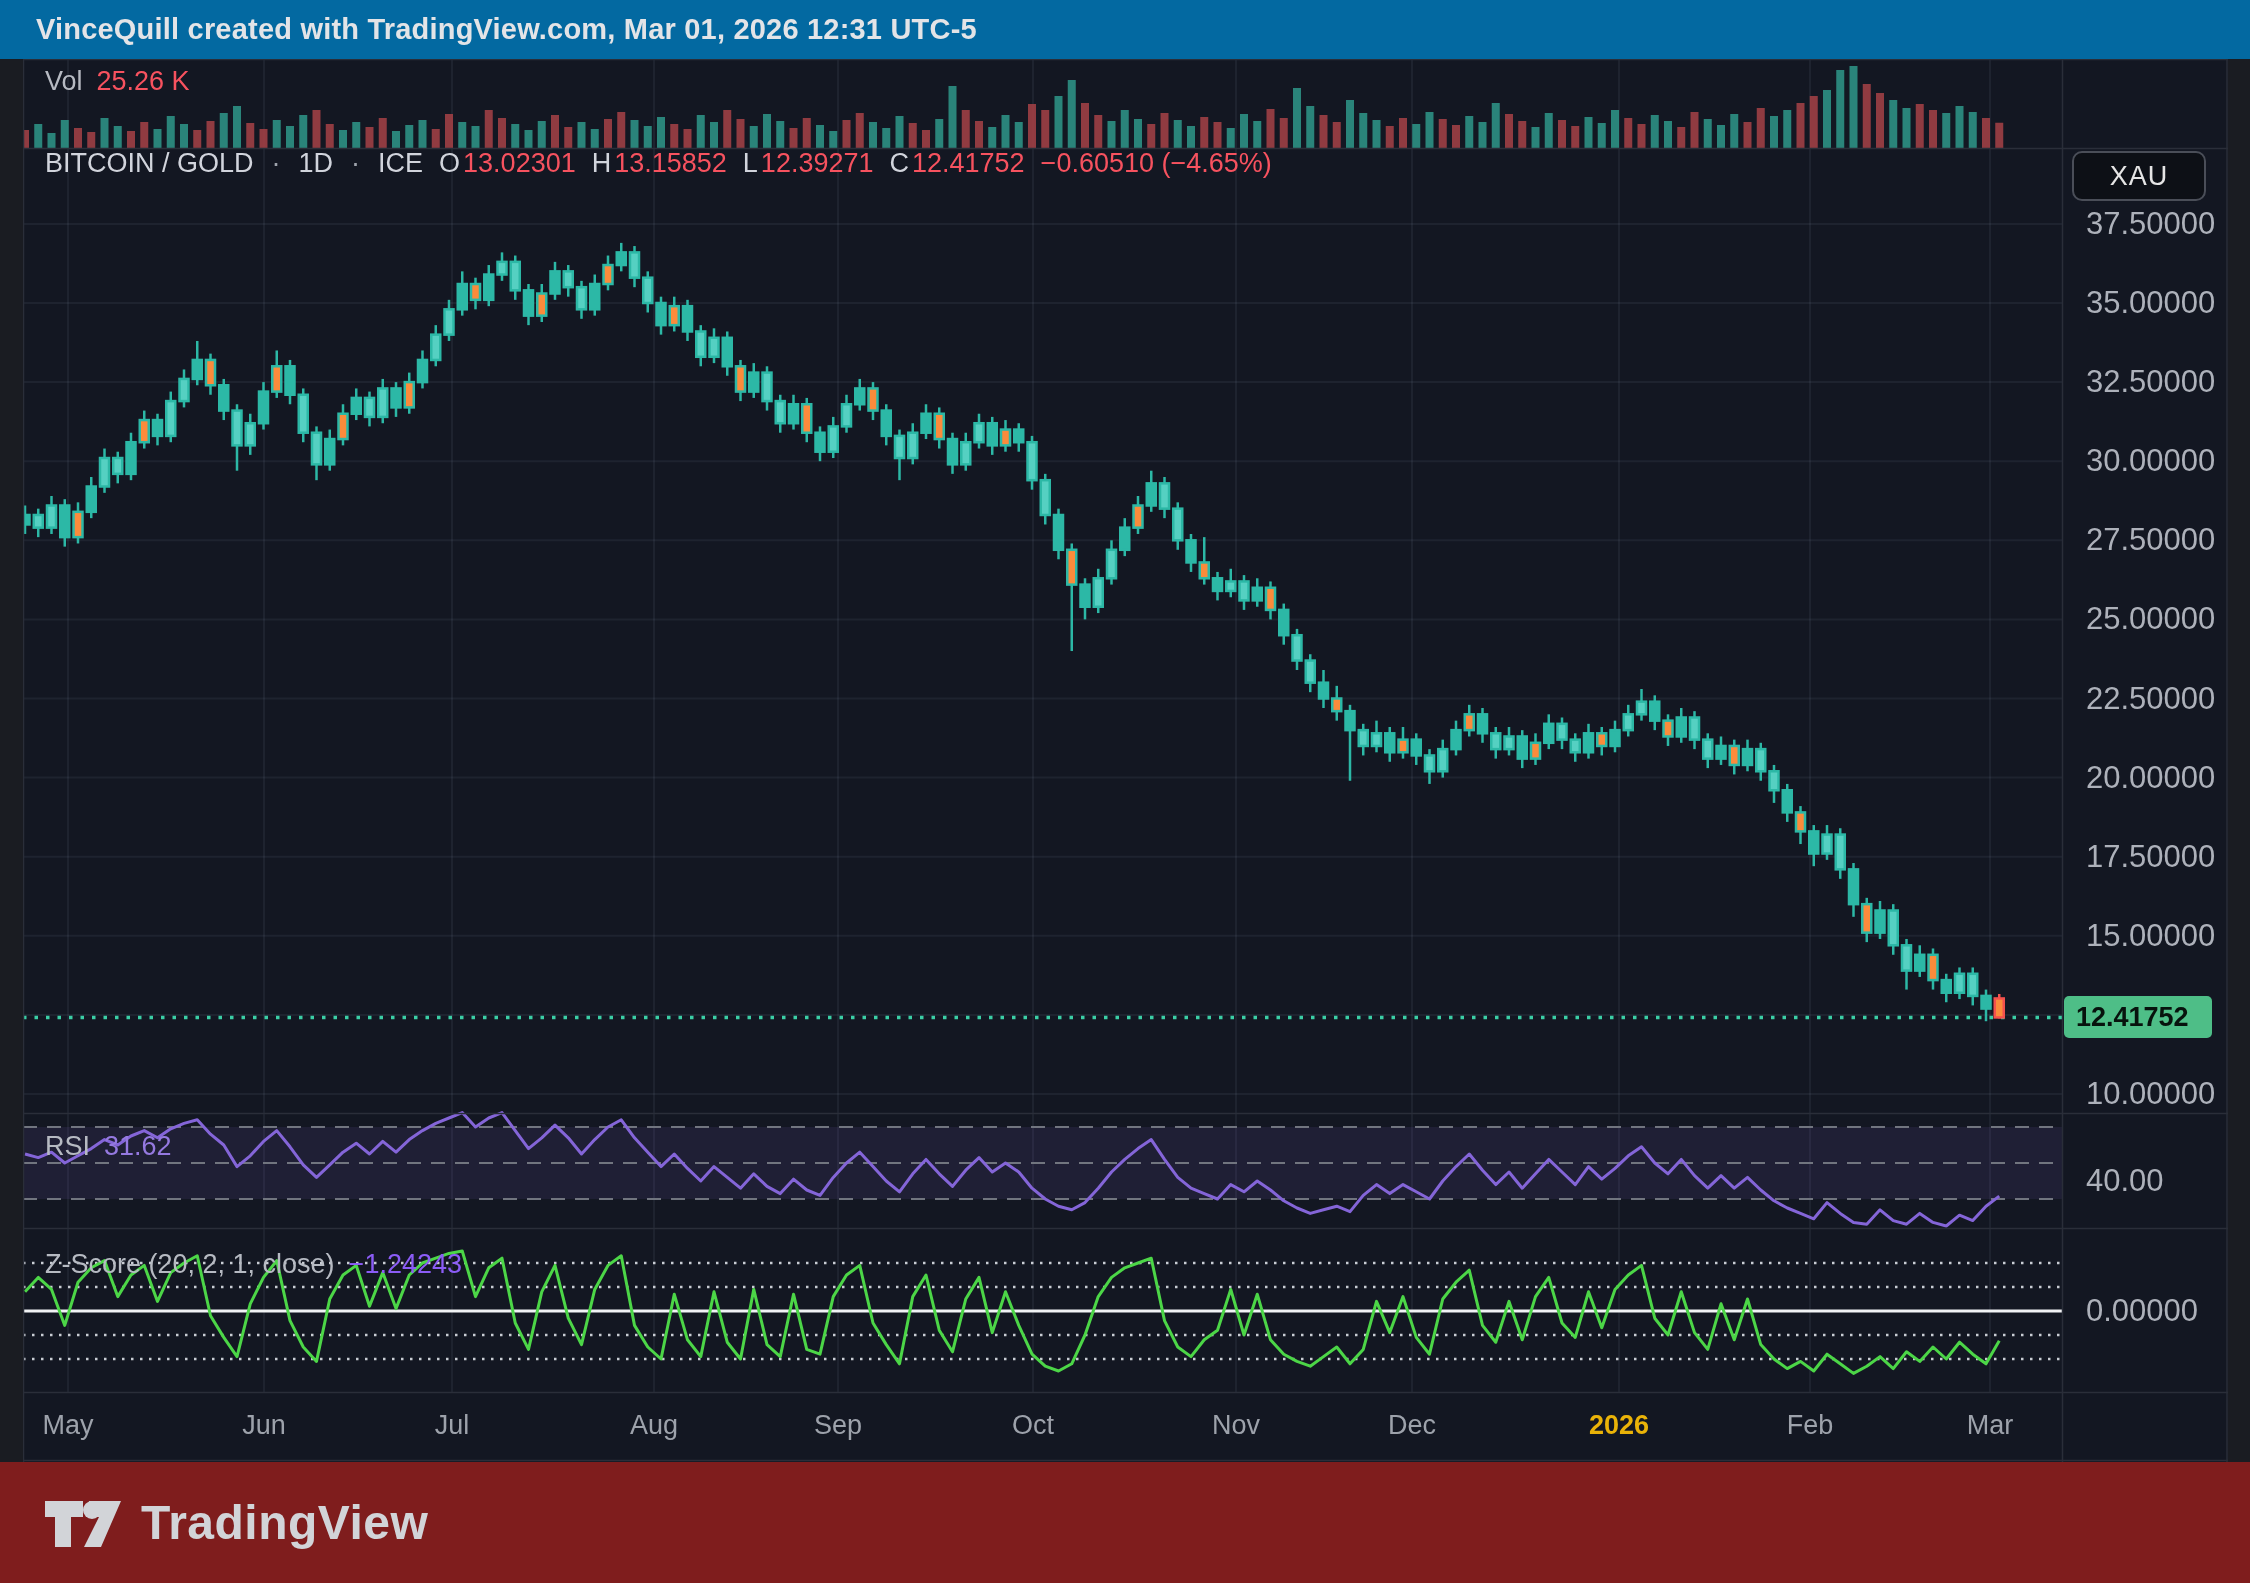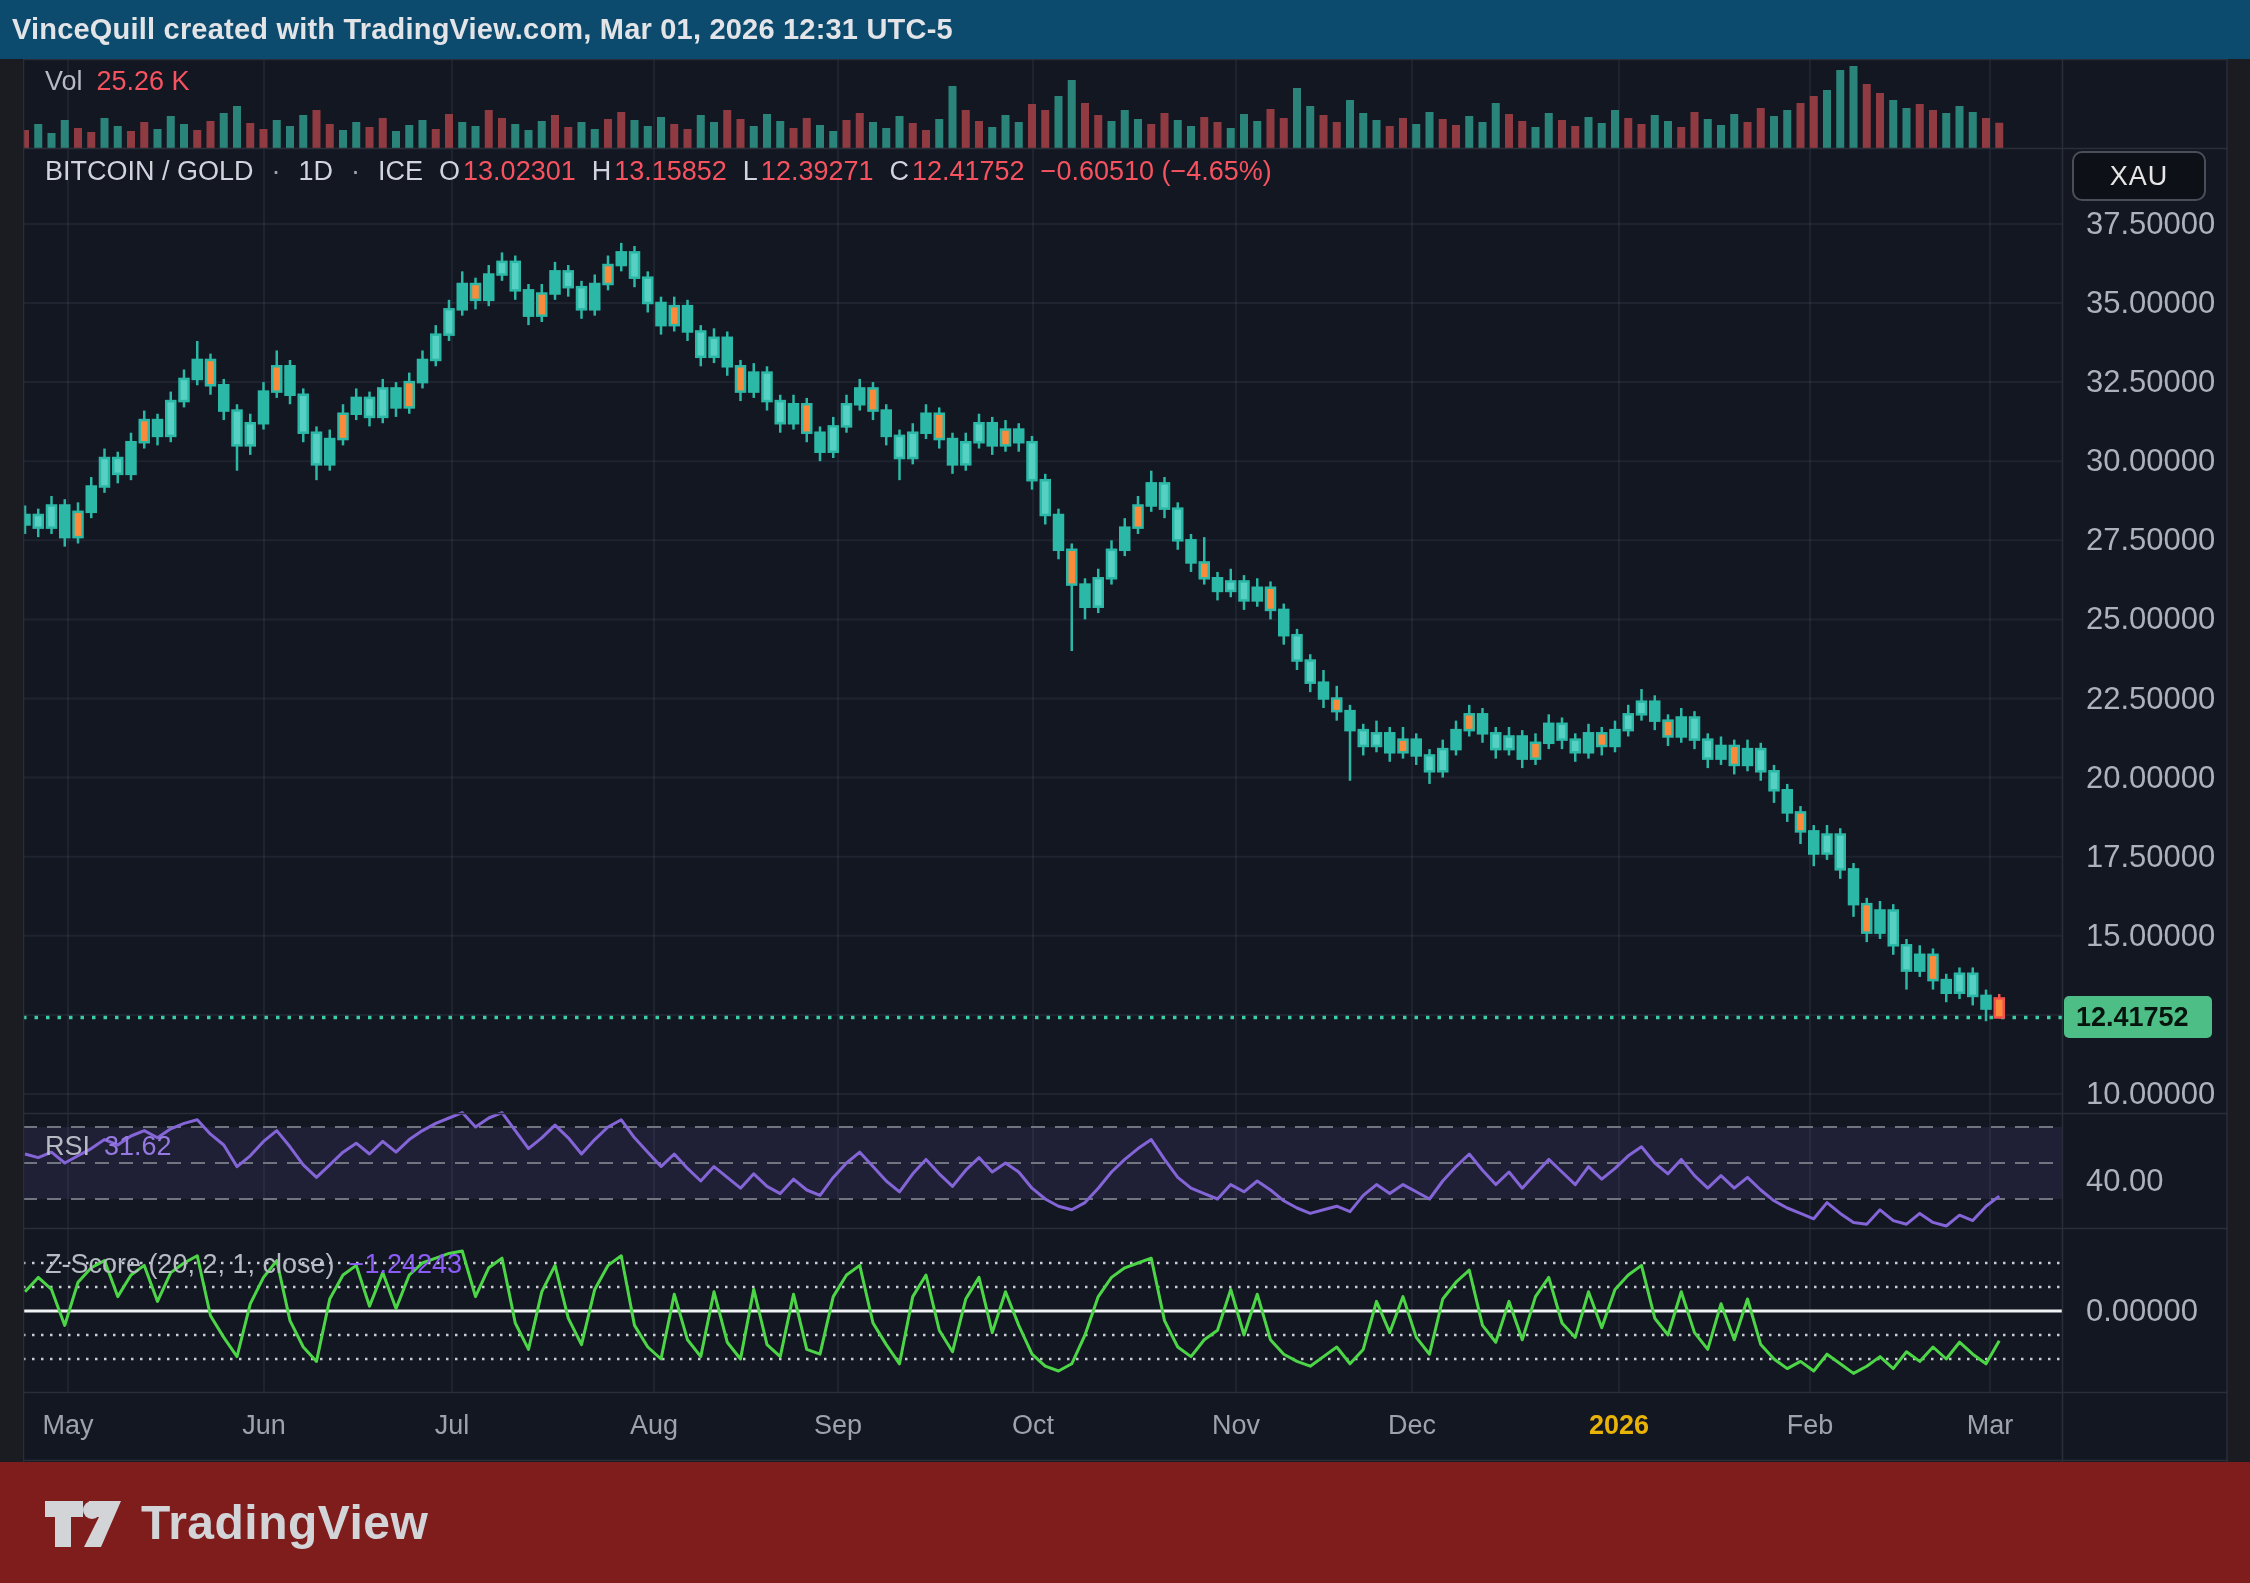--- a/index.html
+++ b/index.html
@@ -1,29 +1,29 @@
 <!DOCTYPE html>
 <html><head>
 <meta charset="utf-8">
 <style>
   html,body{margin:0;padding:0;background:#1a1c22;}
   body{width:2250px;height:1583px;position:relative;overflow:hidden;
        font-family:"Liberation Sans","DejaVu Sans",sans-serif;
        -webkit-font-smoothing:antialiased;}
   .abs{position:absolute;}
-  #title-strip{left:0;top:0;width:2250px;height:59px;background:#0c4a6e;
-    display:flex;align-items:center;padding-left:12px;box-sizing:border-box;}
+  #title-strip{left:0;top:0;width:2250px;height:59px;background:#0369a1;
+    display:flex;align-items:center;padding-left:36px;box-sizing:border-box;}
   #title-strip .t{font-size:29px;font-weight:600;color:#e3e4e7;letter-spacing:.2px;}
   #chart-shell{left:23px;top:59px;width:2205px;height:1403px;background:#131722;}
   #chart-svg{left:23px;top:59px;}
   
   .pane-label{display:flex;align-items:center;gap:14px;font-size:27px;color:#b6bac2;}
   #vol-label{left:45px;top:66px;}
   #vol-label .v{color:#f7525f;}
-  #sym-header{left:45px;top:156px;display:flex;align-items:center;gap:16px;
+  #sym-header{left:45px;top:148px;display:flex;align-items:center;gap:16px;
     font-size:27px;color:#d1d4dc;white-space:nowrap;}
   #sym-header .dim{color:#9fa4ad;margin:0 2px;}
   #sym-header .grp{display:flex;gap:3px;}
   #sym-header .red{color:#f7525f;}
   #rsi-label{left:45px;top:1131px;}
   #rsi-label .v{color:#9579e0;}
   #z-label{left:45px;top:1249px;}
   #z-label .v{color:#8b5cf6;}
   #xau-btn{left:2072px;top:151px;width:130px;height:46px;background:#0d1016;
     border:2px solid #4a4e58;border-radius:10px;display:flex;align-items:center;

